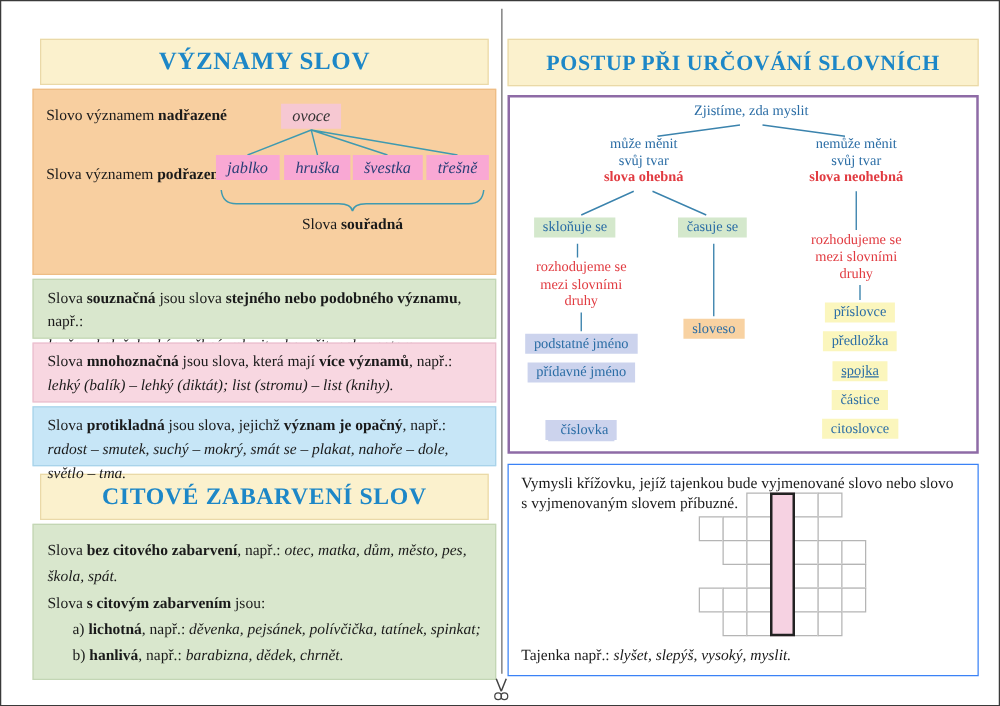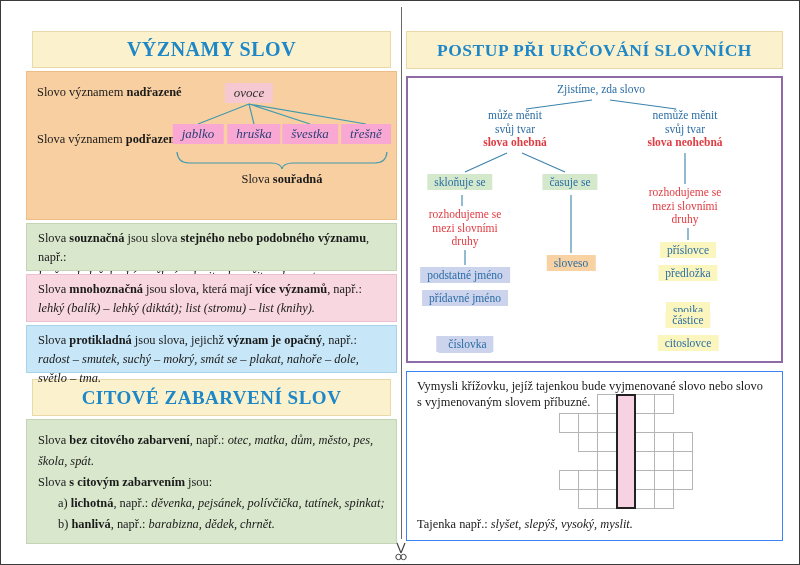--- a/index.html
+++ b/index.html
@@ -150,21 +150,21 @@
 
     <div class="flow-box">
       <svg class="flow-svg" width="373" height="283" viewBox="0 0 373 283">
         <path d="M184,22 L118,31 M202,22 L268,31
                  M99,75 L57,94 M114,75 L157,94
                  M54,117 L54,128 M57,172 L57,187
                  M163,117 L163,175
                  M277,75 L277,106 M280,150 L280,162" stroke="#3b83ad" stroke-width="1.1" fill="none"></path>
       </svg>
 
-      <div class="fnode" style="left:193px;top:5px;">Zjistíme, zda slovo</div>
+      <div class="fnode" style="left:193px;top:5px;">Zjistíme, zda myslit</div>
 
       <div class="fnode" style="left:107px;top:31px;">
         <div>může měnit</div>
         <div>svůj tvar</div>
         <div class="fredb">slova ohebná</div>
       </div>
 
       <div class="fnode" style="left:277px;top:31px;">
         <div>nemůže měnit</div>
         <div>svůj tvar</div>
@@ -188,21 +188,21 @@
 
       <div class="chip chip-lav" style="left:57px;top:189px;">podstatné jméno</div>
       <div class="chip chip-lav" style="left:57px;top:212px;">přídavné jméno</div>
       <div class="chip chip-lav" style="left:57px;top:235px;margin-top:24px;">zájmeno</div>
       <div class="chip chip-lav" style="left:57px;top:258px;padding-left:12px;">číslovka</div>
 
       <div class="chip chip-peach" style="left:163px;top:177px;">sloveso</div>
 
       <div class="chip chip-yel" style="left:280px;top:164px;">příslovce</div>
       <div class="chip chip-yel" style="left:280px;top:187px;">předložka</div>
-      <div class="chip chip-yel" style="left:280px;top:224px;text-decoration:underline;">spojka</div>
+      <div class="chip chip-yel" style="left:280px;top:211px;text-decoration:underline;">spojka</div>
       <div class="chip chip-yel" style="left:280px;top:234px;">částice</div>
       <div class="chip chip-yel" style="left:280px;top:257px;">citoslovce</div>
     </div>
 
     <div class="cross-box">
       <div class="cw-text" style="top:6px;">
         <span style="display:block;">Vymysli křížovku, jejíž tajenkou bude vyjmenované slovo nebo slovo</span>
         <span style="display:block;">s vyjmenovaným slovem příbuzné.</span>
       </div>
       <div class="cw-grid">

